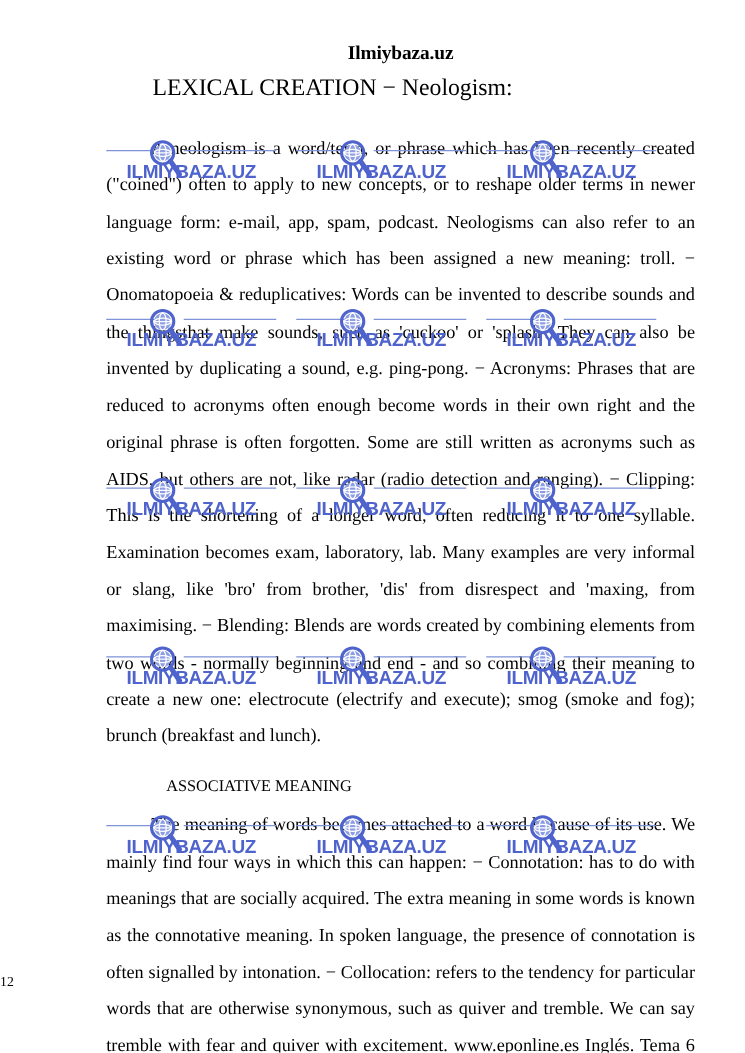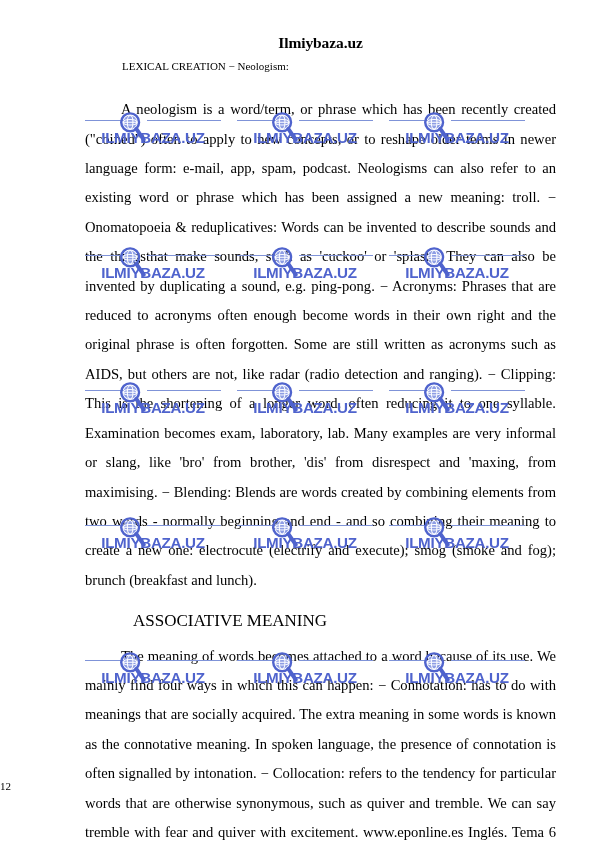--- a/index.html
+++ b/index.html
@@ -35,30 +35,30 @@
     text-align: center;
     font-weight: bold;
     font-size: 15.5px;
     letter-spacing: -0.1px;
     margin: 0;
     padding-top: 34px;
     line-height: 1.1;
   }
 
   .subhead {
-    font-size: 11px;
+    font-size: 19px;
     margin: 0;
     padding-top: 9px;
     padding-left: 37px;
     line-height: 1.2;
     white-space: nowrap;
   }
 
   .section-head {
-    font-size: 17px;
+    font-size: 13px;
     margin: 0;
     padding-left: 48px;
     line-height: 1.2;
   }
 
   p.body {
     font-size: 14.6px;
     line-height: 29.4px;
     text-align: justify;
     text-justify: inter-word;

